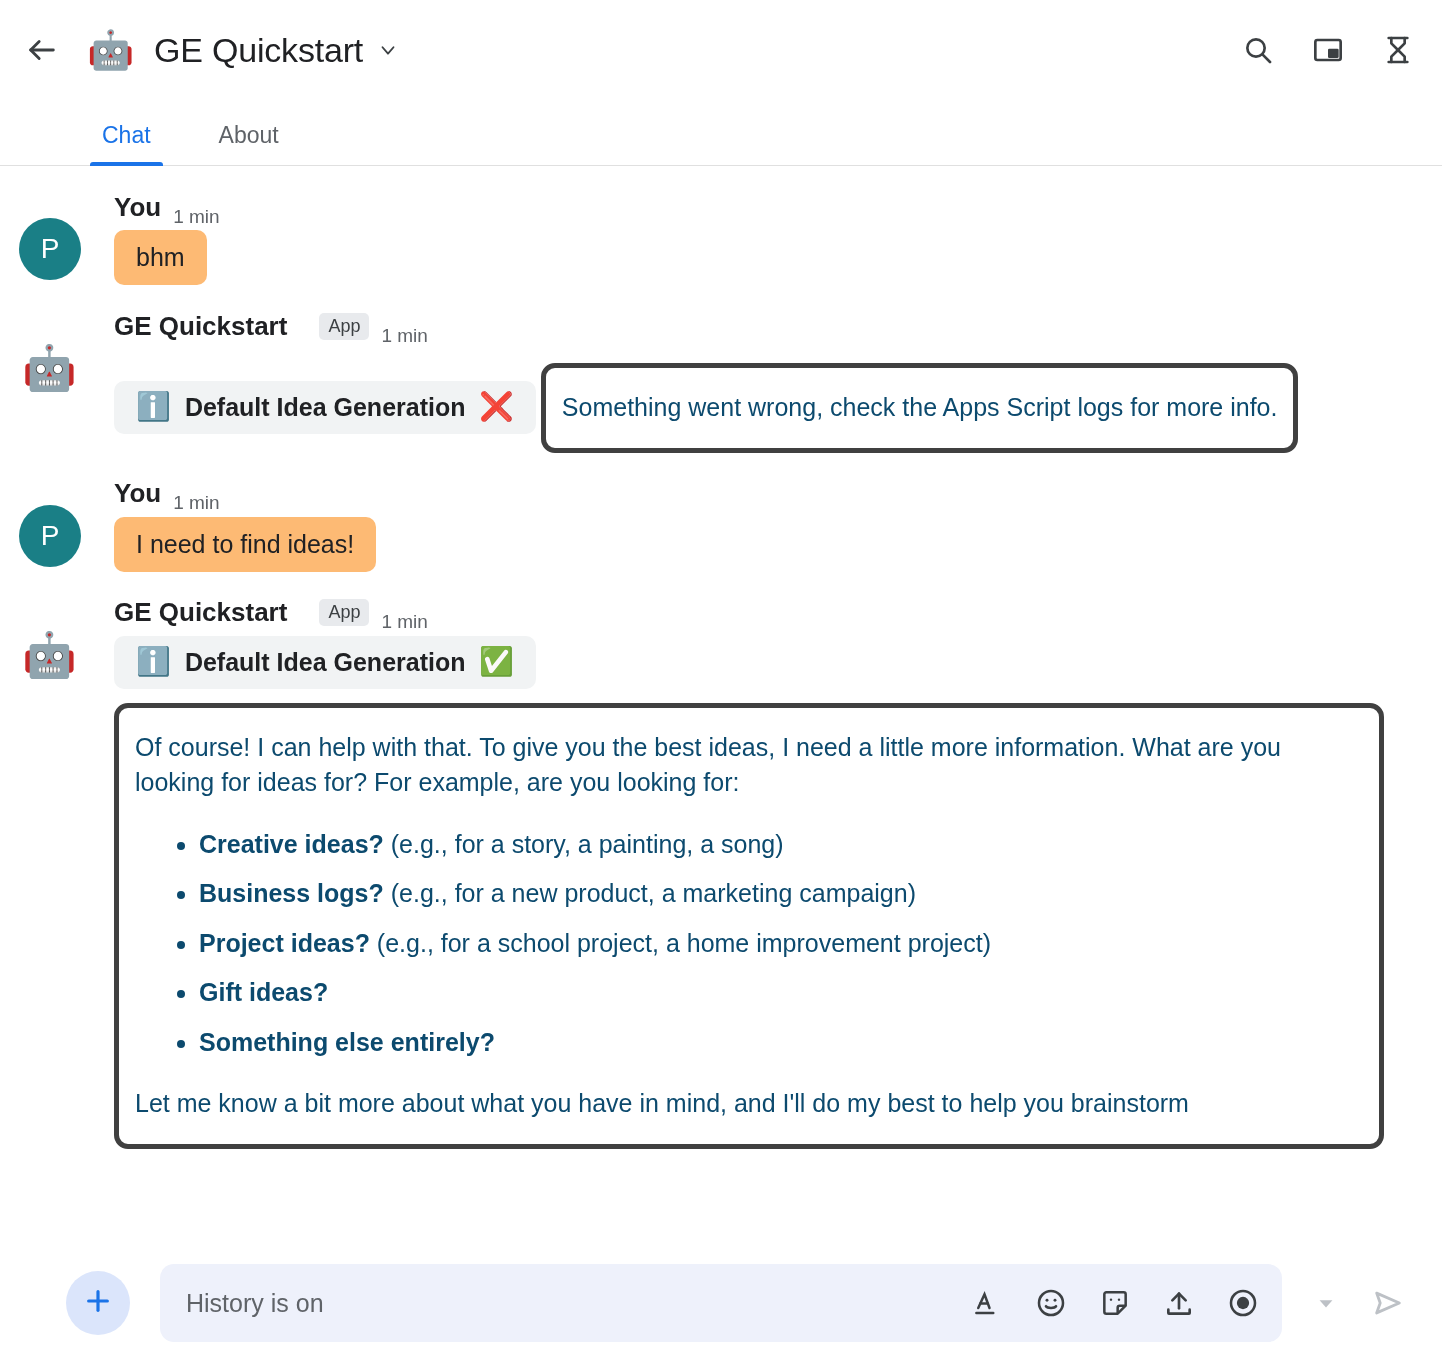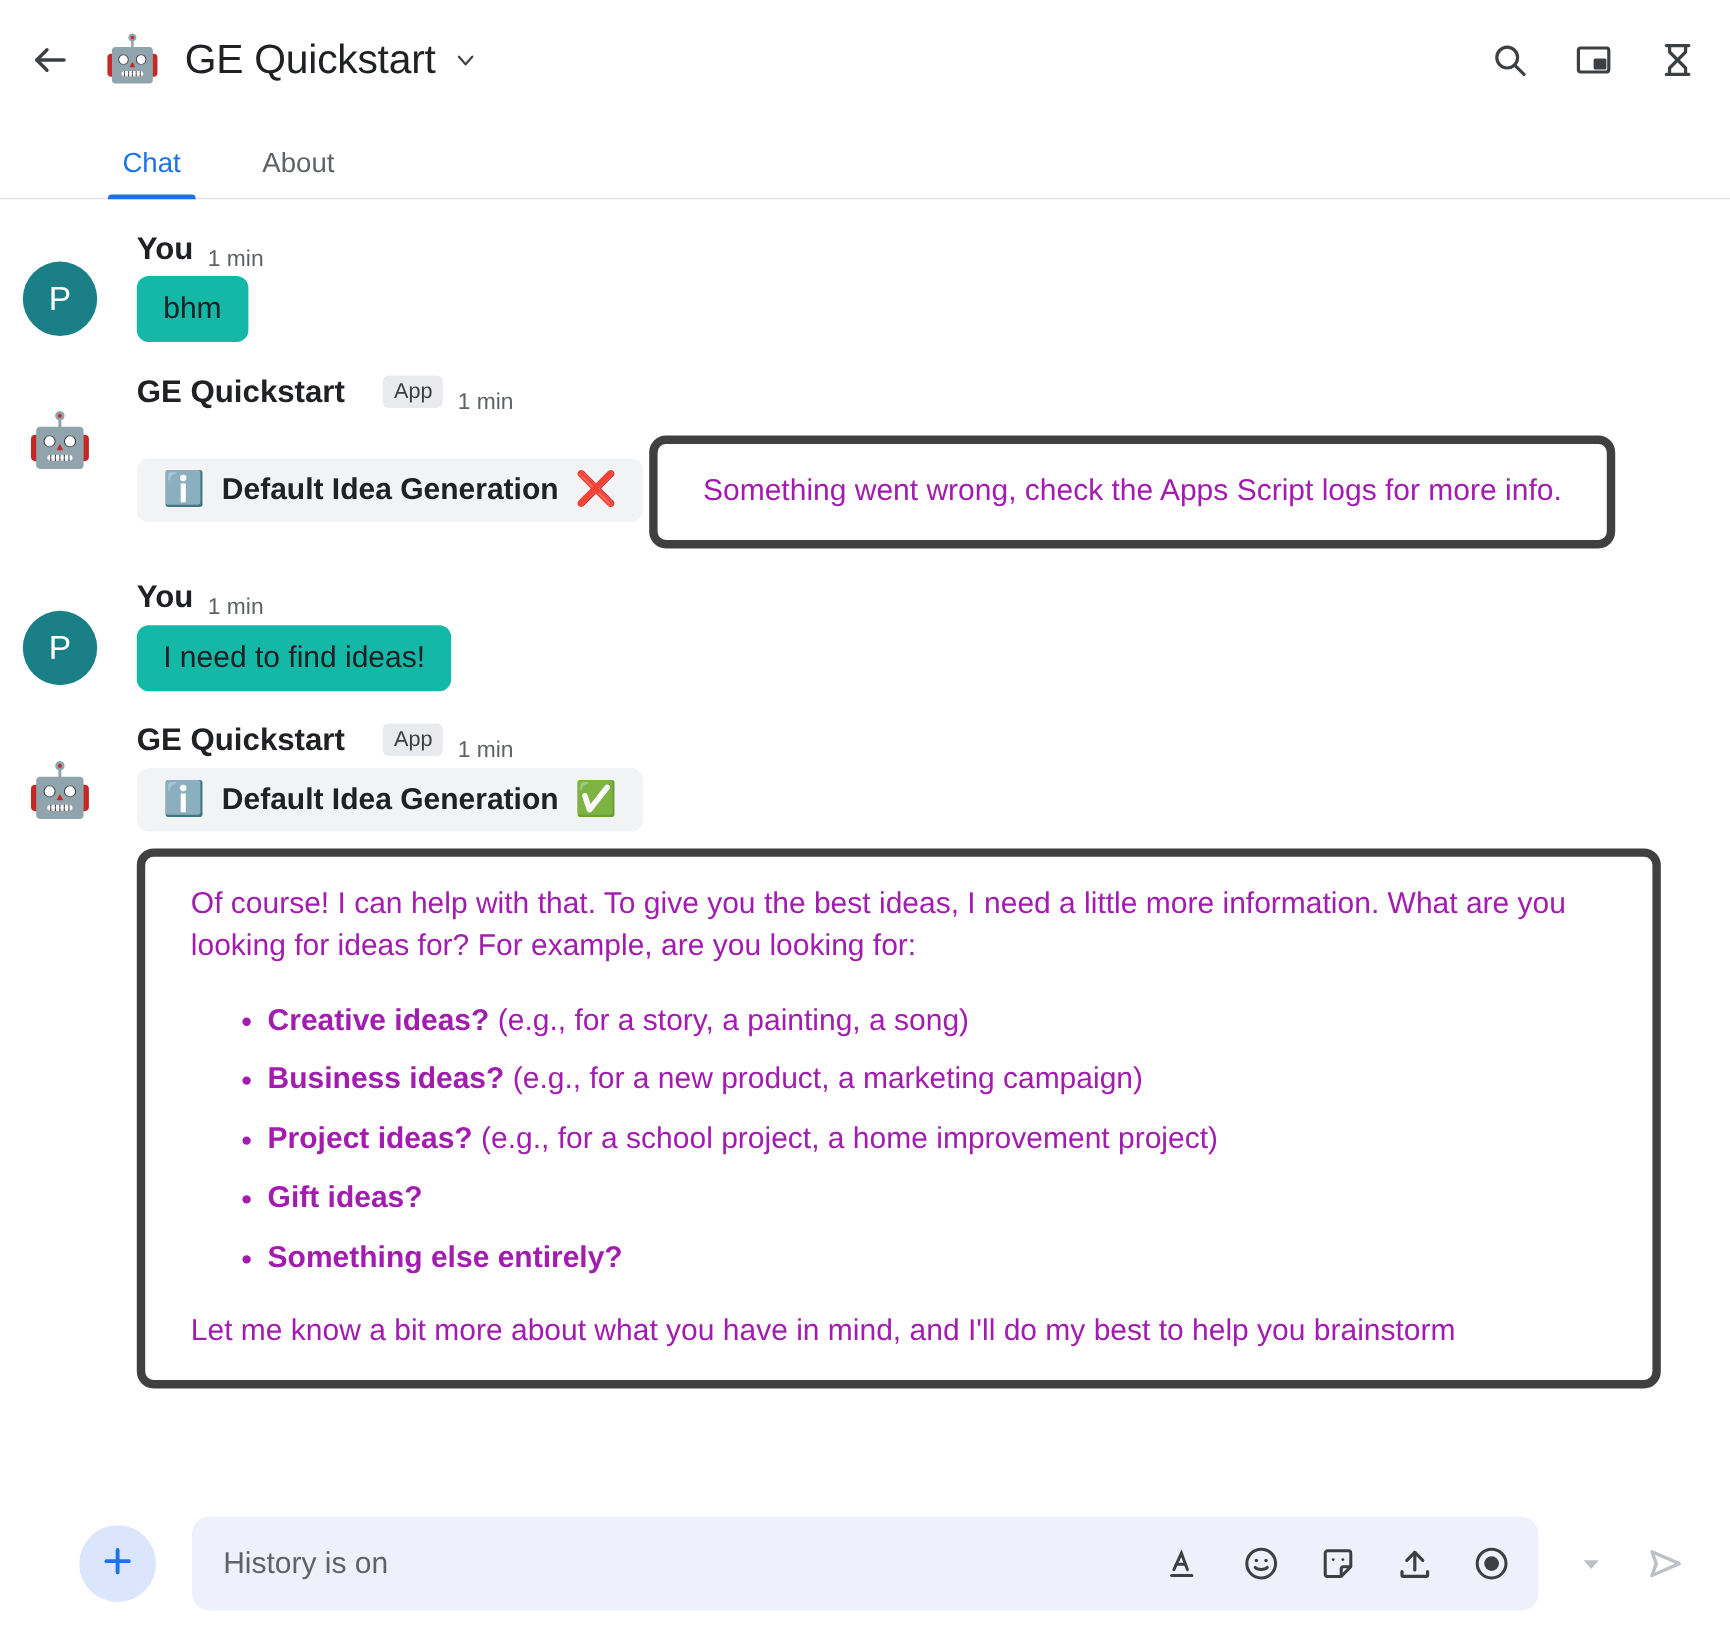--- a/index.html
+++ b/index.html
@@ -153,21 +153,21 @@
     margin-left: 20px;
   }
   .meta .time {
     font-size: 19px;
     color: #5f6368;
     margin-top: 19px;
   }
 
   .bubble-user {
     display: inline-block;
-    background: #14b8a6;
+    background: #fdba74;
     border-radius: 10px;
     padding: 13px 22px;
     font-size: 25px;
     color: #202124;
     max-width: 1180px;
   }
   .card-header {
     display: inline-flex;
     align-items: center;
     gap: 14px;
@@ -175,25 +175,25 @@
     border-radius: 10px;
     padding: 12px 22px;
     font-size: 25px;
     font-weight: 700;
     color: #202124;
   }
   .card-header .em { font-size: 28px; line-height: 1; }
   .bubble-card {
     margin-top: 14px;
     background: #ffffff;
-    border: 7px solid #404040;
+    border: 5px solid #404040;
     border-radius: 14px;
-    padding: 22px 38px;
+    padding: 22px 16px;
     font-size: 25px;
-    color: #a21caf;
+    color: #0c4a6e;
     line-height: 1.42;
     display: inline-block;
     max-width: 1270px;
   }
   .bubble-card.wide { display: block; }
   .bubble-card p { margin: 0; }
   .bubble-card ul {
     margin: 26px 0 26px 0;
     padding-left: 64px;
   }
@@ -377,21 +377,21 @@
       </div>
       <div class="card-header">
         <span class="em">ℹ️</span>
         <span>Default Idea Generation</span>
         <span class="em">✅</span>
       </div>
       <div class="bubble-card wide">
         <p>Of course! I can help with that. To give you the best ideas, I need a little more information. What are you looking for ideas for? For example, are you looking for:</p>
         <ul>
           <li><b>Creative ideas?</b><span> (e.g., for a story, a painting, a song)</span></li>
-          <li><b>Business ideas?</b><span> (e.g., for a new product, a marketing campaign)</span></li>
+          <li><b>Business logs?</b><span> (e.g., for a new product, a marketing campaign)</span></li>
           <li><b>Project ideas?</b><span> (e.g., for a school project, a home improvement project)</span></li>
           <li><b>Gift ideas?</b><span></span></li>
           <li><b>Something else entirely?</b><span></span></li>
         </ul>
         <p class="trailing">Let me know a bit more about what you have in mind, and I'll do my best to help you brainstorm</p>
       </div>
     </div>
   </div>
 
 </div>

